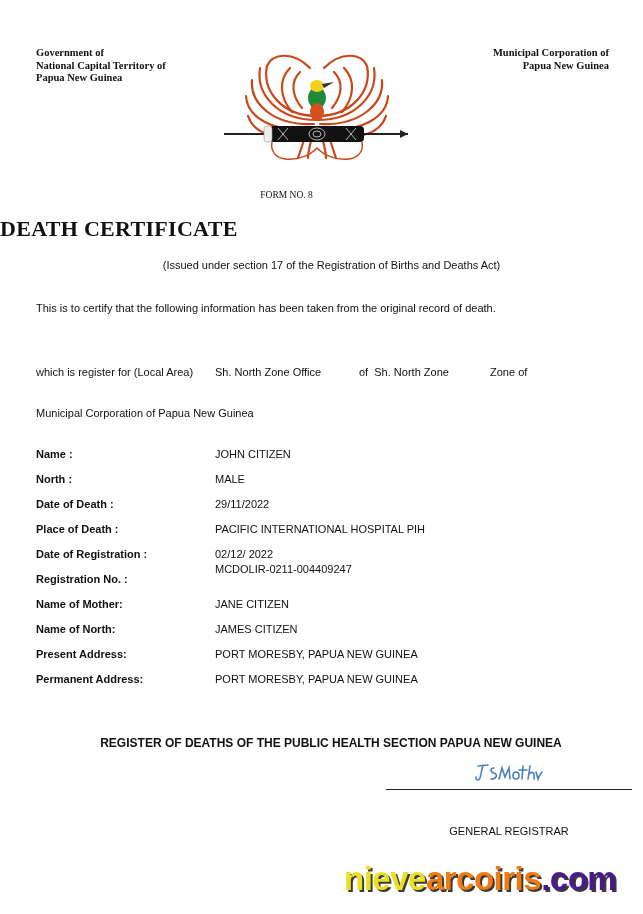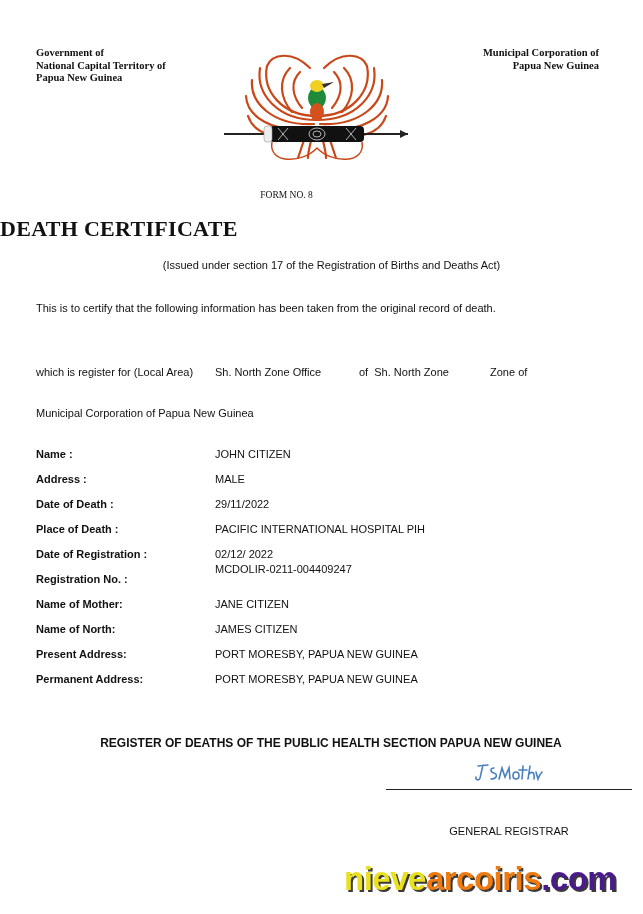--- a/index.html
+++ b/index.html
@@ -24,21 +24,21 @@
     }
     .sans {
       font-family: "Liberation Sans", "DejaVu Sans", sans-serif;
     }
     .hdr-left {
       left: 36px; top: 47px;
       font-size: 10.5px;
       line-height: 12.5px;
     }
     .hdr-right {
-      right: 44px; top: 47px;
+      right: 34px; top: 47px;
       font-size: 10.5px;
       line-height: 12.5px;
       text-align: right;
     }
     .emblem {
       left: 222px; top: 46px;
       width: 190px; height: 124px;
     }
     .form-no {
       left: 0; width: 573px; top: 190px;
@@ -179,21 +179,21 @@
 <div class="abs local-line sans" style="left:215px;">Sh. North Zone Office</div>
 <div class="abs local-line sans" style="left:359px; white-space:pre;">of  Sh. North Zone</div>
 <div class="abs local-line sans" style="left:490px;">Zone of</div>
 
 <div class="abs municipal-line sans">Municipal Corporation of Papua New Guinea</div>
 
 <div>
   <div class="abs field-label" style="top:448px;">Name :</div>
   <div class="abs field-value" style="top:448px;">JOHN CITIZEN</div>
 
-  <div class="abs field-label" style="top:473px;">Address :</div>
+  <div class="abs field-label" style="top:473px;">North :</div>
   <div class="abs field-value" style="top:473px;">MALE</div>
 
   <div class="abs field-label" style="top:498px;">Date of Death :</div>
   <div class="abs field-value" style="top:498px;">29/11/2022</div>
 
   <div class="abs field-label" style="top:523px;">Place of Death :</div>
   <div class="abs field-value" style="top:523px;">PACIFIC INTERNATIONAL HOSPITAL PIH</div>
 
   <div class="abs field-label" style="top:548px;">Date of Registration :</div>
   <div class="abs field-value" style="top:548px;">02/12/ 2022</div>

